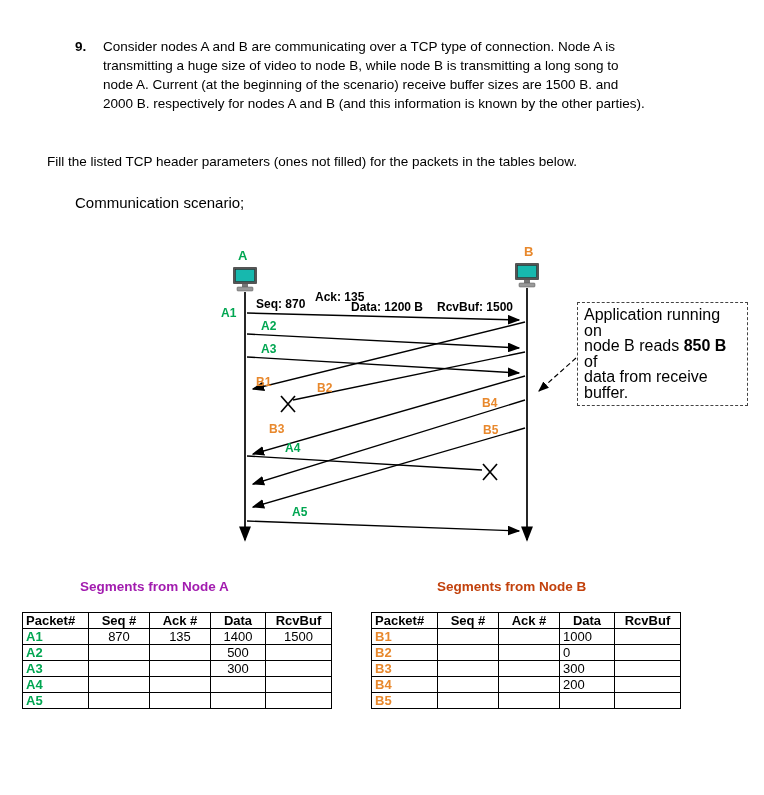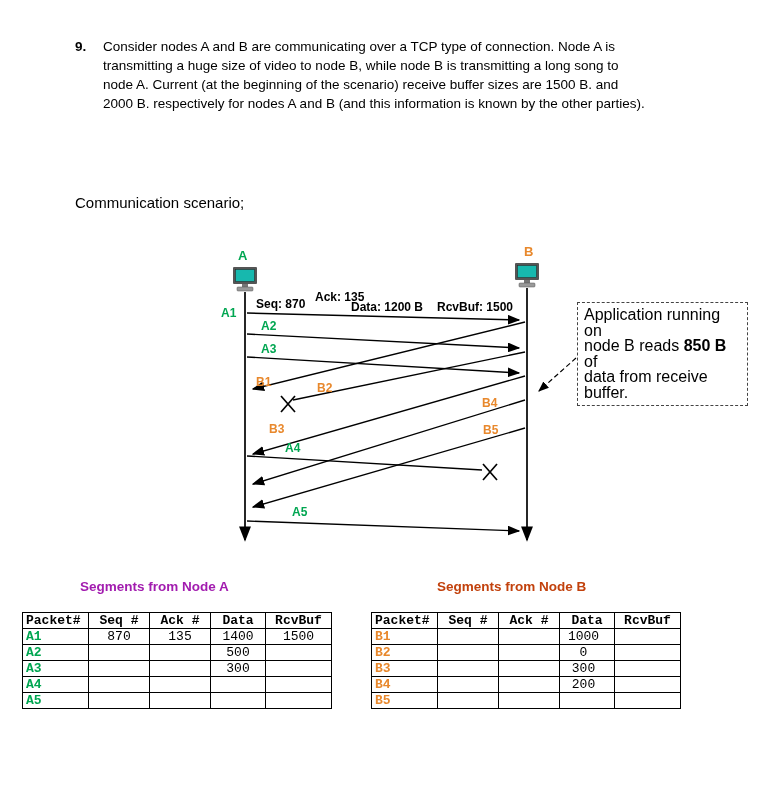--- a/index.html
+++ b/index.html
@@ -31,38 +31,39 @@
 
   .tbl-title { position:absolute; font-size:13.5px; font-weight:bold; top:579px; }
   #title-a { left:80px;  color:#a21caf; }
   #title-b { left:437px; color:#c2410c; }
 
   table.seg { position:absolute; top:612px; border-collapse:collapse; table-layout:fixed;
               font-size:13px; background:#fff; }
   #table-a { left:22px; }
   #table-b { left:371px; }
   .seg th, .seg td { border:1px solid #000; height:15px; padding:0 3px;
-                     text-align:center; white-space:nowrap; overflow:hidden;font-family:Liberation Mono, monospace; }
+                     text-align:center; white-space:nowrap; overflow:hidden; }
   .seg th { font-weight:bold; }
   .seg th.h-pkt { text-align:left; }
   .seg td.pkt { text-align:left; font-weight:bold; }
   #table-a td.pkt { color:#00A651; }
   #table-b td.pkt { color:#E8882C; }
-  #table-b td.data { text-align:center; padding-right:10px; }
+  #table-b td.data { text-align:left; padding-right:10px; }
 </style>
 </head>
 <body>
 
 <div class="page">
 
   <div class="question">
     <div class="qnum">9.</div>
     <div class="qtext">Consider nodes A and B are communicating over a TCP type of connection. Node A is transmitting a huge size of video to node B, while node B is transmitting a long song to node A. Current (at the beginning of the scenario) receive buffer sizes are 1500 B. and 2000 B. respectively for nodes A and B (and this information is known by the other parties).</div>
   </div>
 
+  <div class="fill-line">Fill the listed TCP header parameters (ones not filled) for the packets in the tables below.</div>
   <div class="scenario-label">Communication scenario;</div>
 
   <svg class="diagram" width="764" height="335" viewBox="0 0 764 335">
     <defs>
       <marker id="arr" markerWidth="9" markerHeight="7" refX="8" refY="3.5" orient="auto">
         <path d="M0,0 L9,3.5 L0,7 Z" fill="#000"></path>
       </marker>
       <g id="pc">
         <rect x="0" y="0" width="24" height="17" rx="1" fill="#555"></rect>
         <rect x="2.5" y="2.5" width="19" height="12" fill="#17b8ae" stroke="#222" stroke-width="0.5"></rect>

